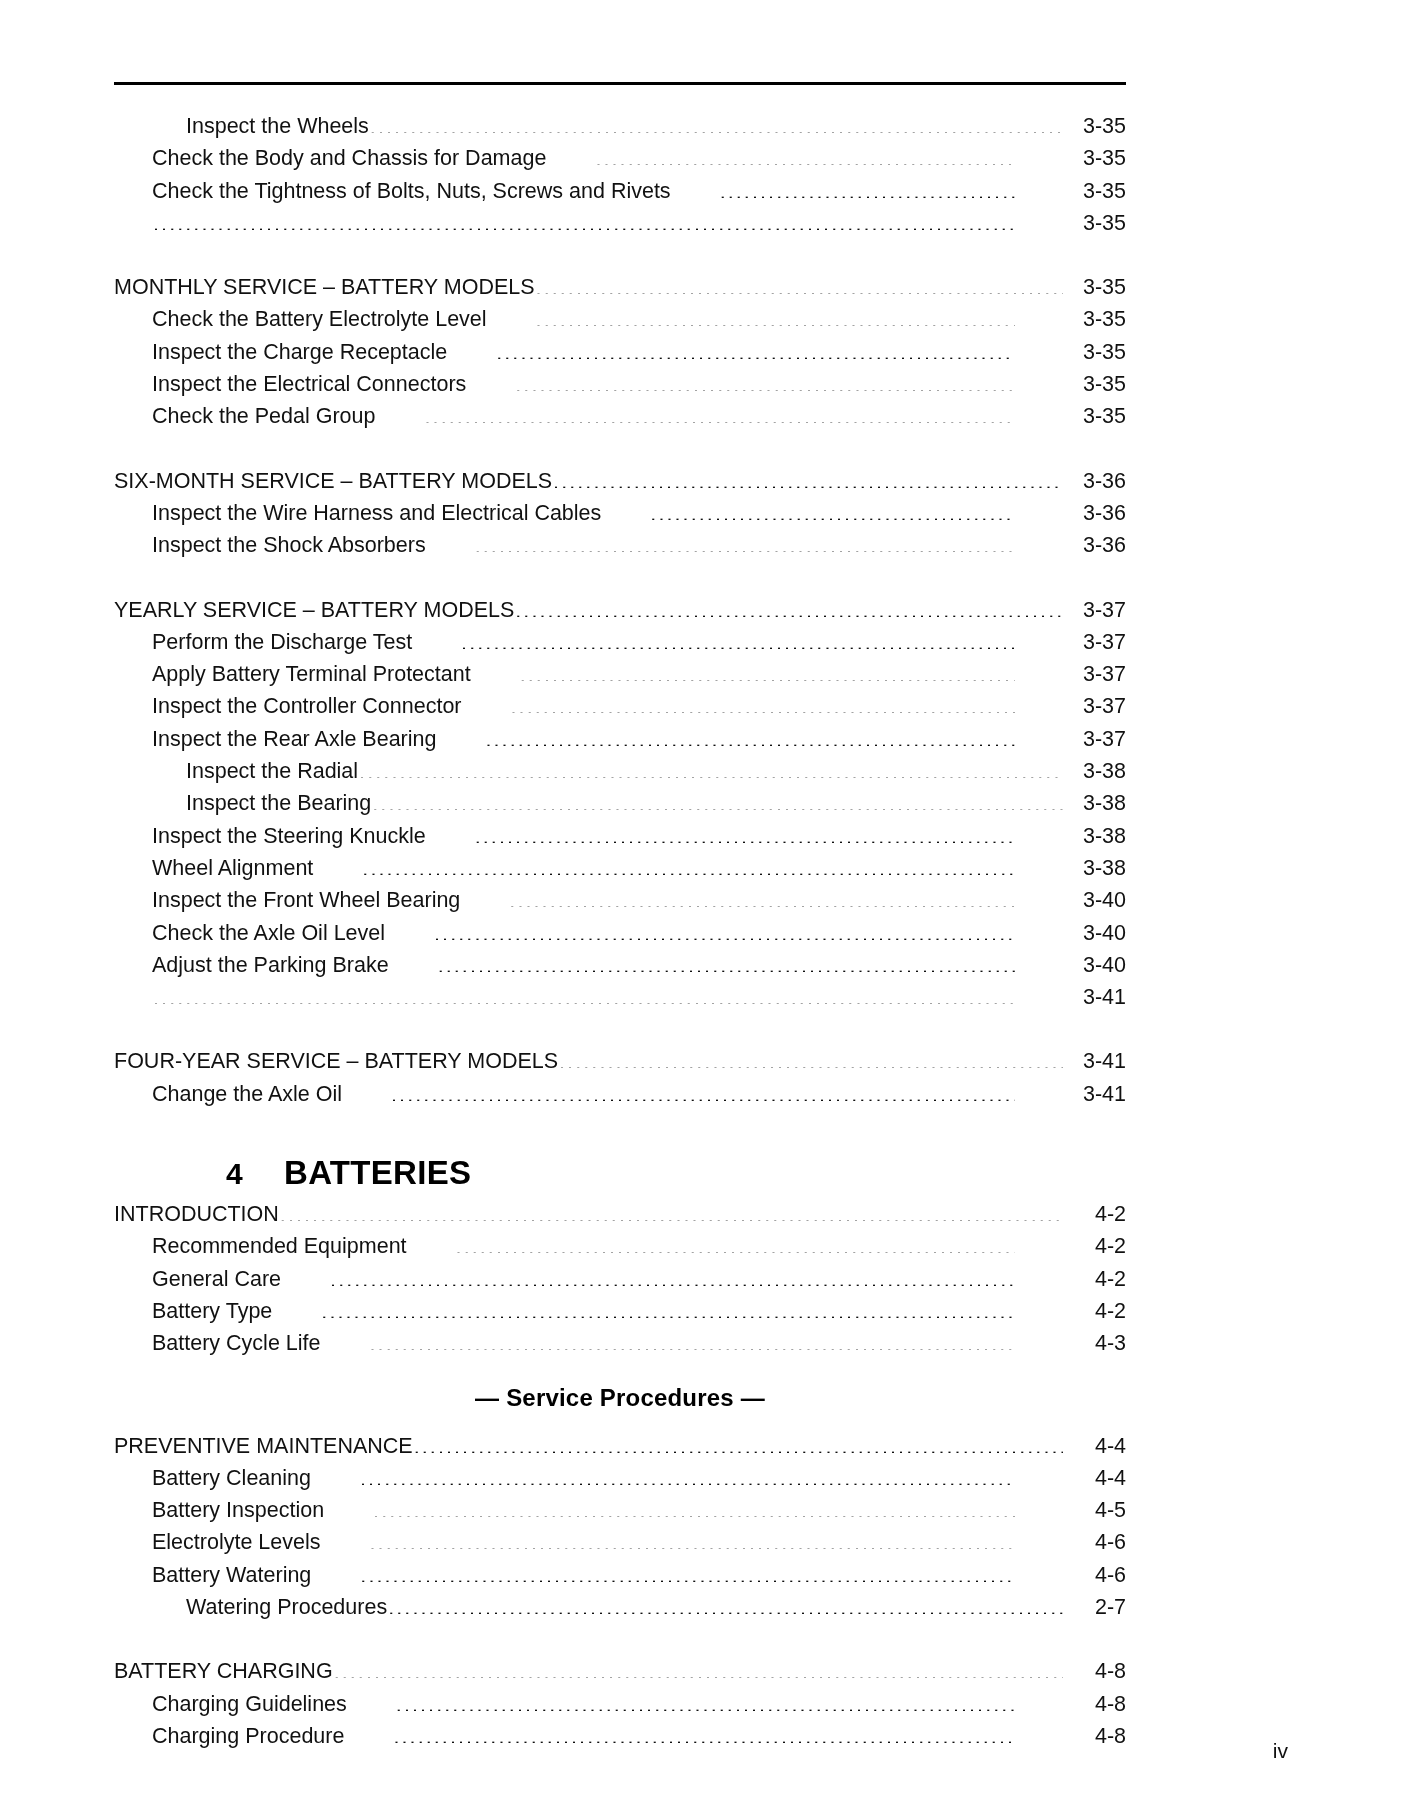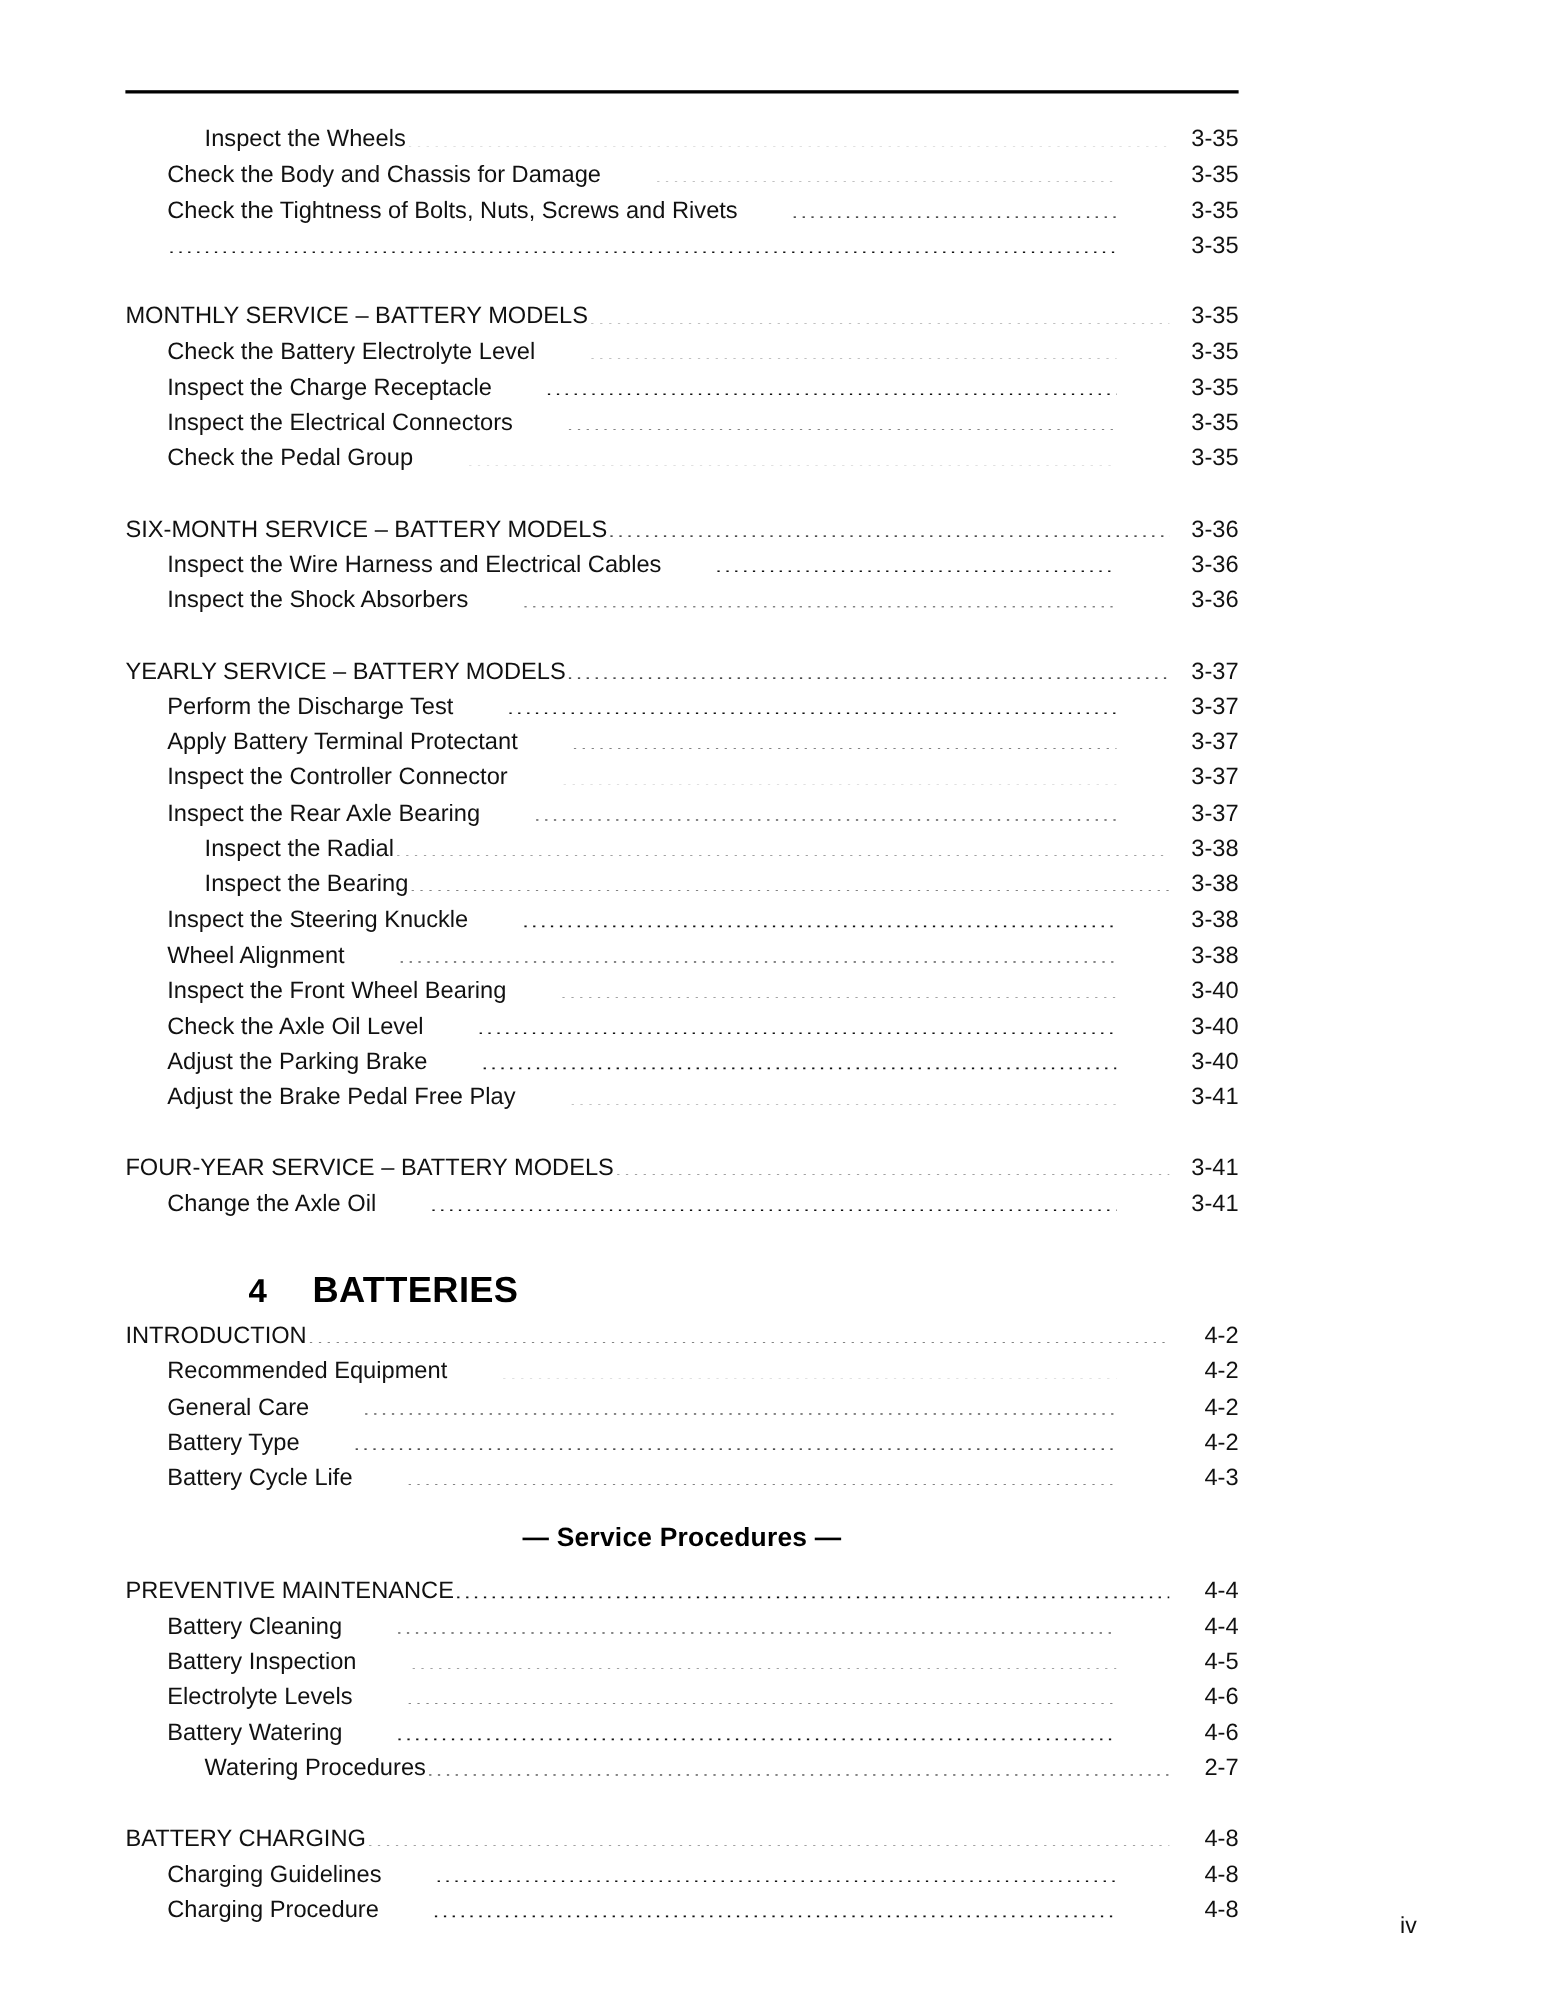--- a/index.html
+++ b/index.html
@@ -250,21 +250,20 @@
           <span class="title">Check the Axle Oil Level</span>
           <span class="leader"></span>
           <span class="pageno">3-40</span>
         </div>
         <div class="toc-row lvl-1">
           <span class="title">Adjust the Parking Brake</span>
           <span class="leader"></span>
           <span class="pageno">3-40</span>
         </div>
         <div class="toc-row lvl-1">
-          <span class="title">Adjust the Brake Pedal Free Play</span>
           <span class="leader"></span>
           <span class="pageno">3-41</span>
         </div>
         <div class="toc-row lvl-0 gap-before section">
           <span class="title">FOUR-YEAR SERVICE – BATTERY MODELS</span>
           <span class="leader"></span>
           <span class="pageno">3-41</span>
         </div>
         <div class="toc-row lvl-1">
           <span class="title">Change the Axle Oil</span>

